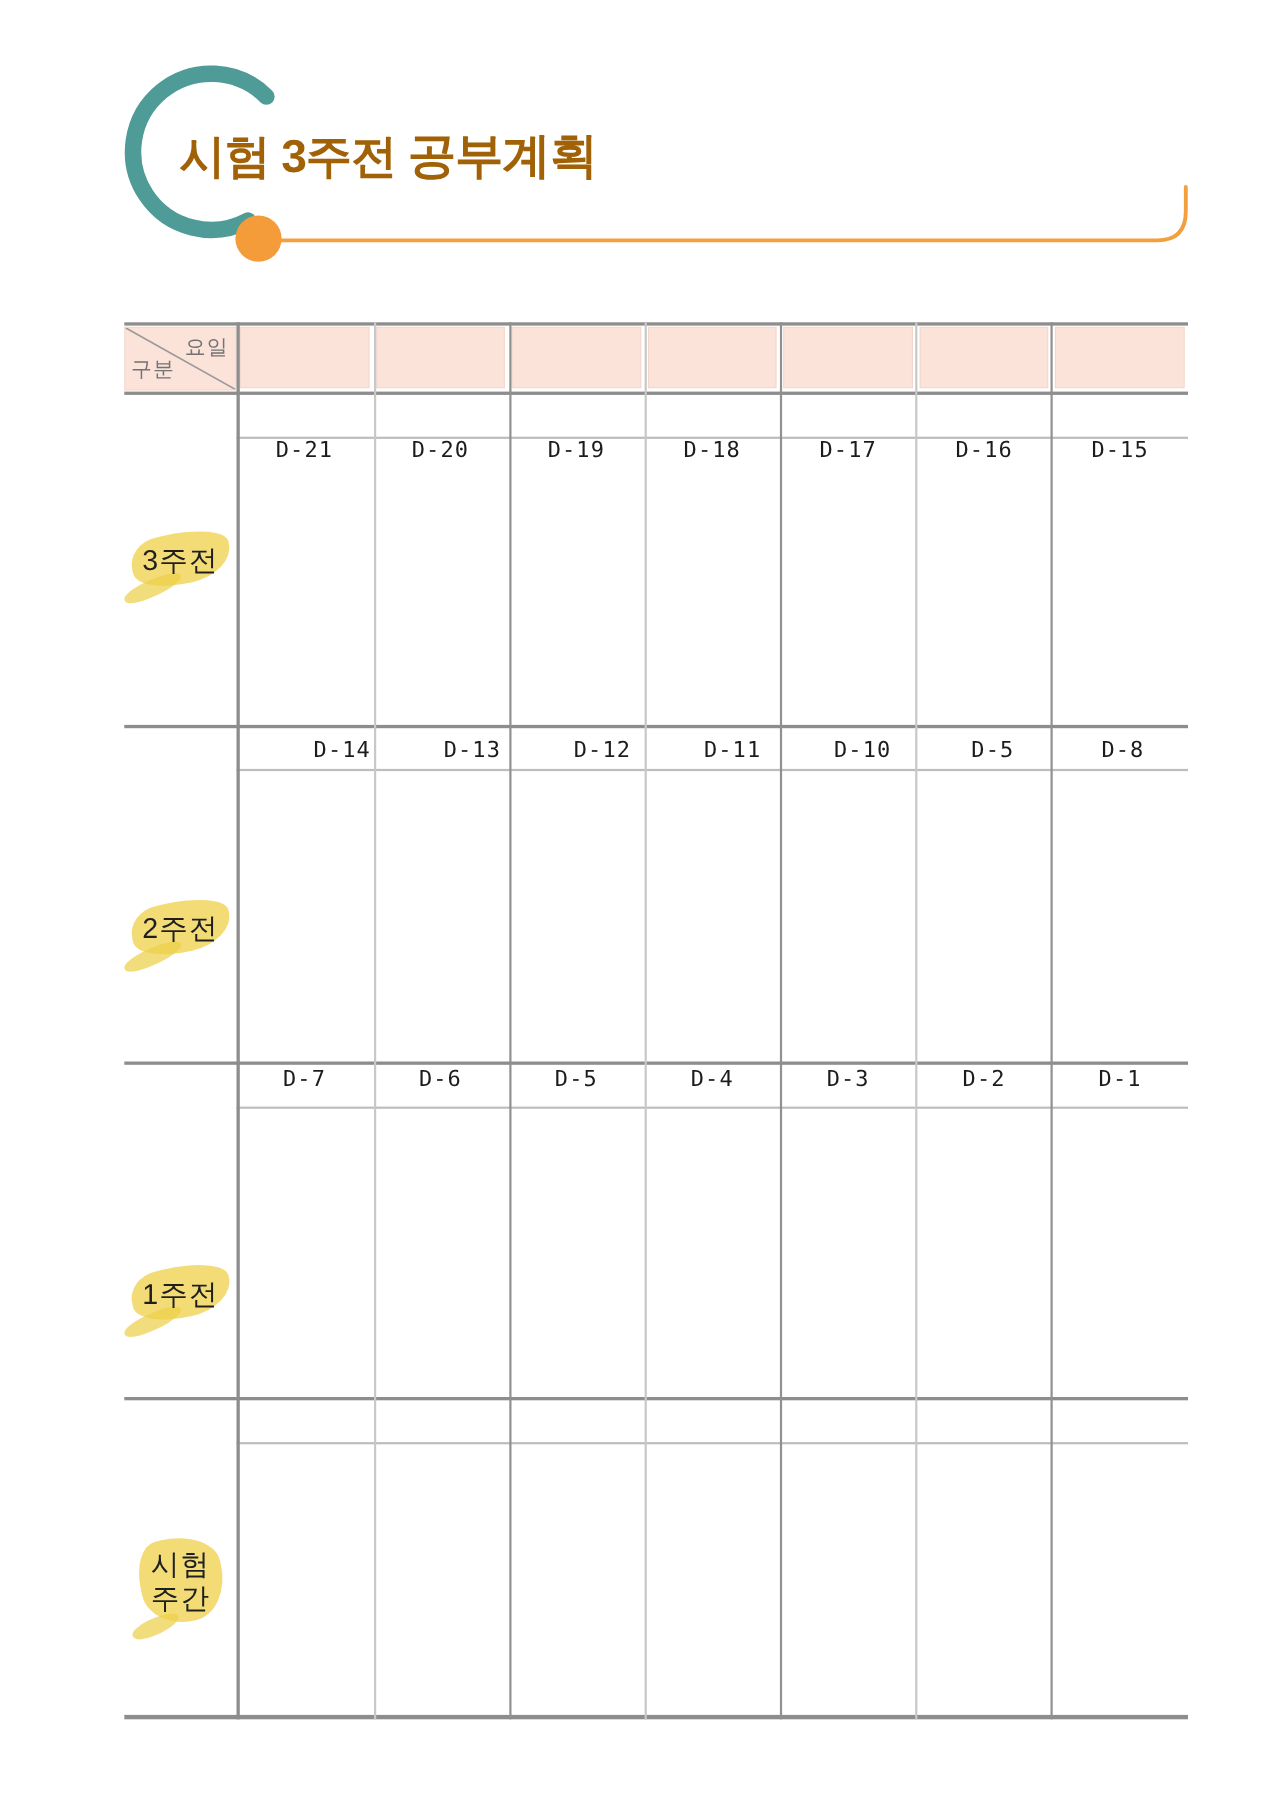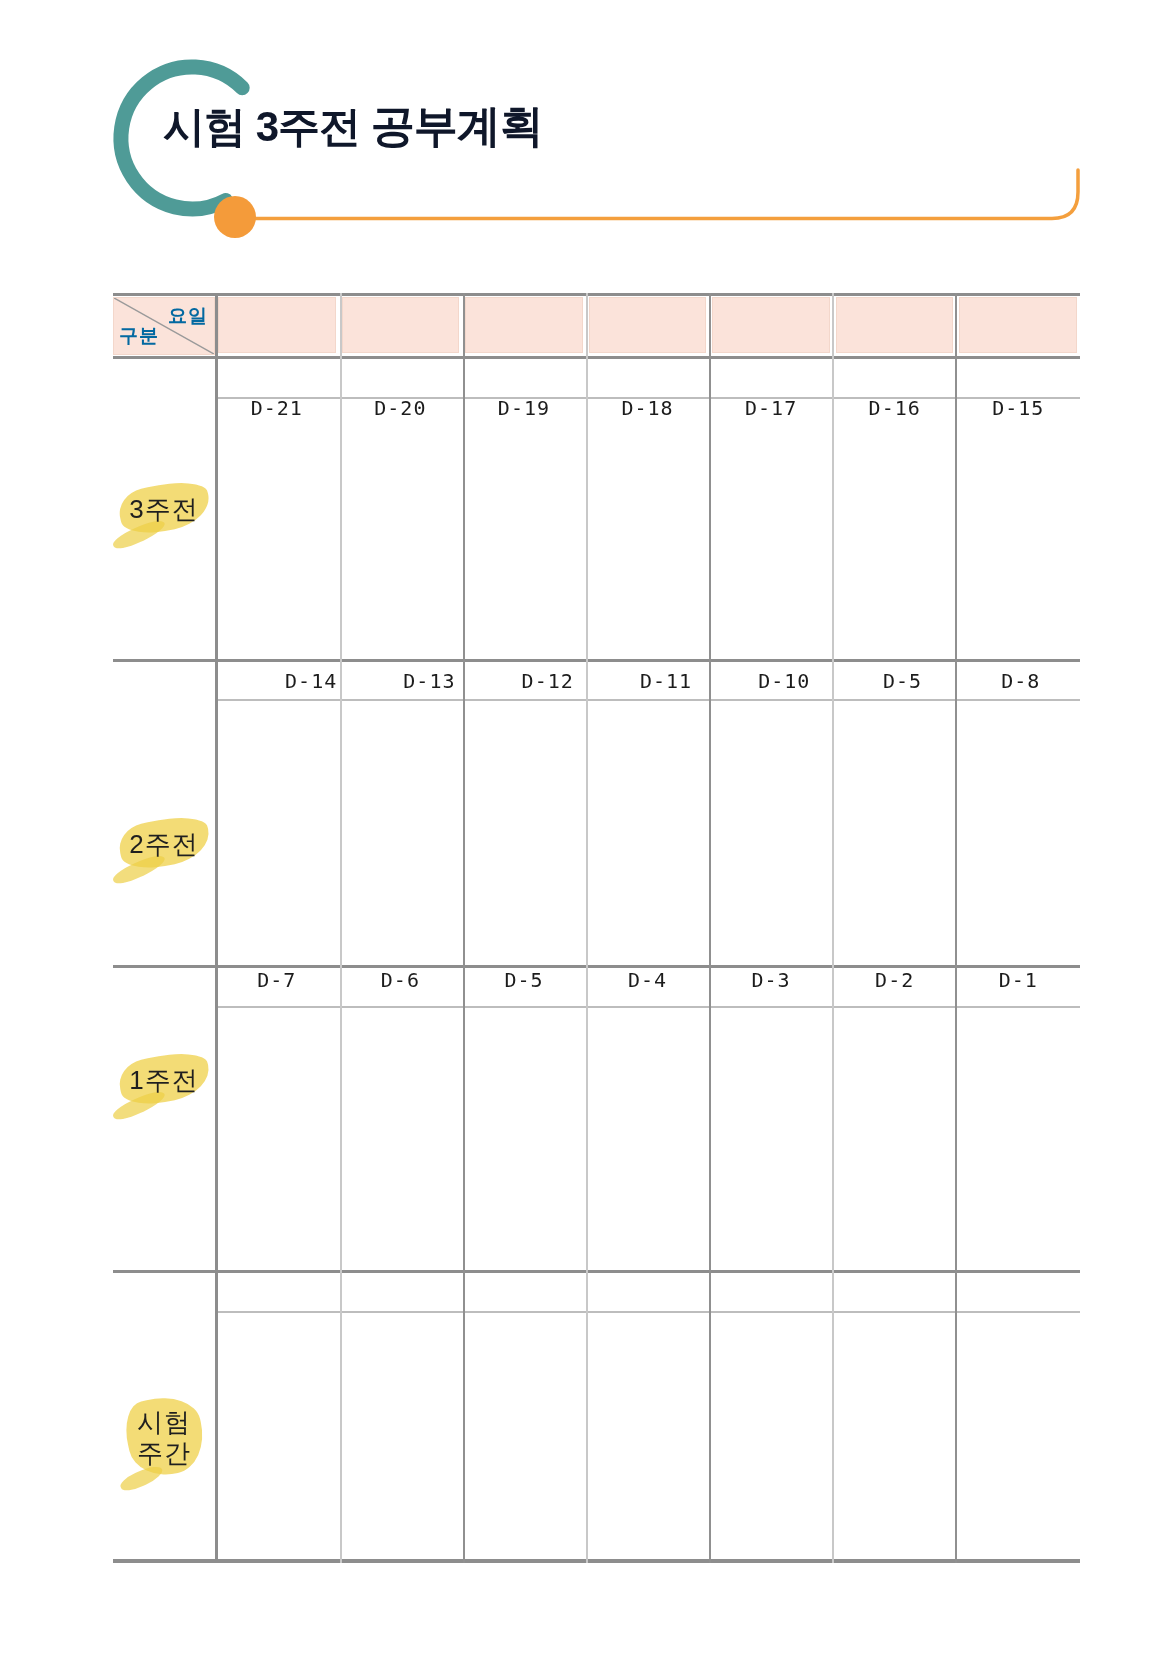--- a/index.html
+++ b/index.html
@@ -3,33 +3,33 @@
 <meta charset="utf-8">
 <style>
   html,body{margin:0;padding:0;background:#fff;}
   .page{
     position:relative; width:1157px; height:1654px; background:#ffffff;
     font-family:"Liberation Sans", sans-serif; overflow:hidden;
   }
   
   .decor-svg{position:absolute; left:0; top:0;}
   .title{
-    position:absolute; left:163px; top:100px; white-space:nowrap;
-    color:#0f172a; font-size:42px; letter-spacing:-1px; line-height:52px;
+    position:absolute; left:163px; top:116px; white-space:nowrap;
+    color:#a16207; font-size:42px; letter-spacing:-1px; line-height:52px;
   }
   .title .t1{font-weight:800;}
   .title .t2{font-weight:900; font-size:44px;}
   
   .table{position:absolute; left:113px; top:293px; width:967px; height:1270px;}
   
   .corner-cell{
     position:absolute; left:0; top:4px; width:100px; height:56px;
     background:#fbe3da; border:1px solid rgba(210,160,140,.18);
   }
-  .corner-cell .lbl{position:absolute; font-size:19px; color:#0369a1; letter-spacing:1px;font-weight:bold;}
+  .corner-cell .lbl{position:absolute; font-size:19px; color:#737373; letter-spacing:1px;}
   .corner-cell .lbl.day{top:5px; right:6px;}
   .corner-cell .lbl.cat{bottom:5px; left:5px;}
   .header-pink-row{
     position:absolute; left:102px; right:0; top:4px; height:56px; display:flex;
   }
   .header-pink-row .hcell{
     flex:1; margin:0 3px; background:#fbe3da; border:1px solid rgba(210,160,140,.18);
   }
   
   .dayrow{position:absolute; left:102px; right:0; display:flex;}
@@ -50,21 +50,21 @@
   .br-s3{top:715px; height:262px;}
   .br-s4{top:1020px; height:246px;}
   
   .seclabel{
     position:absolute; left:0; width:102px; display:flex;
     align-items:center; justify-content:center; text-align:center;
     font-size:26px; color:#1f1f1f; letter-spacing:1px; line-height:31px;
   }
   .sl-1{top:66px; height:300px;}
   .sl-2{top:369px; height:364px;}
-  .sl-3{top:675px; height:225px;}
+  .sl-3{top:675px; height:225px;align-items:flex-end;}
   .sl-4{top:980px; height:286px; padding-top:44px; box-sizing:border-box;}
   .hl{position:relative; display:inline-block; padding:1px 4px;}
   .hl::before{
     content:""; position:absolute; left:-6px; right:-8px; top:-9px; bottom:-5px;
     background:#f0d354; opacity:.8; transform:rotate(-13deg);
     border-radius:32% 68% 48% 60% / 55% 42% 62% 45%; z-index:0;
   }
   .hl::after{
     content:""; position:absolute; left:-14px; bottom:-16px; width:72%; height:15px;
     background:#ecce46; opacity:.7; transform:rotate(-25deg);

